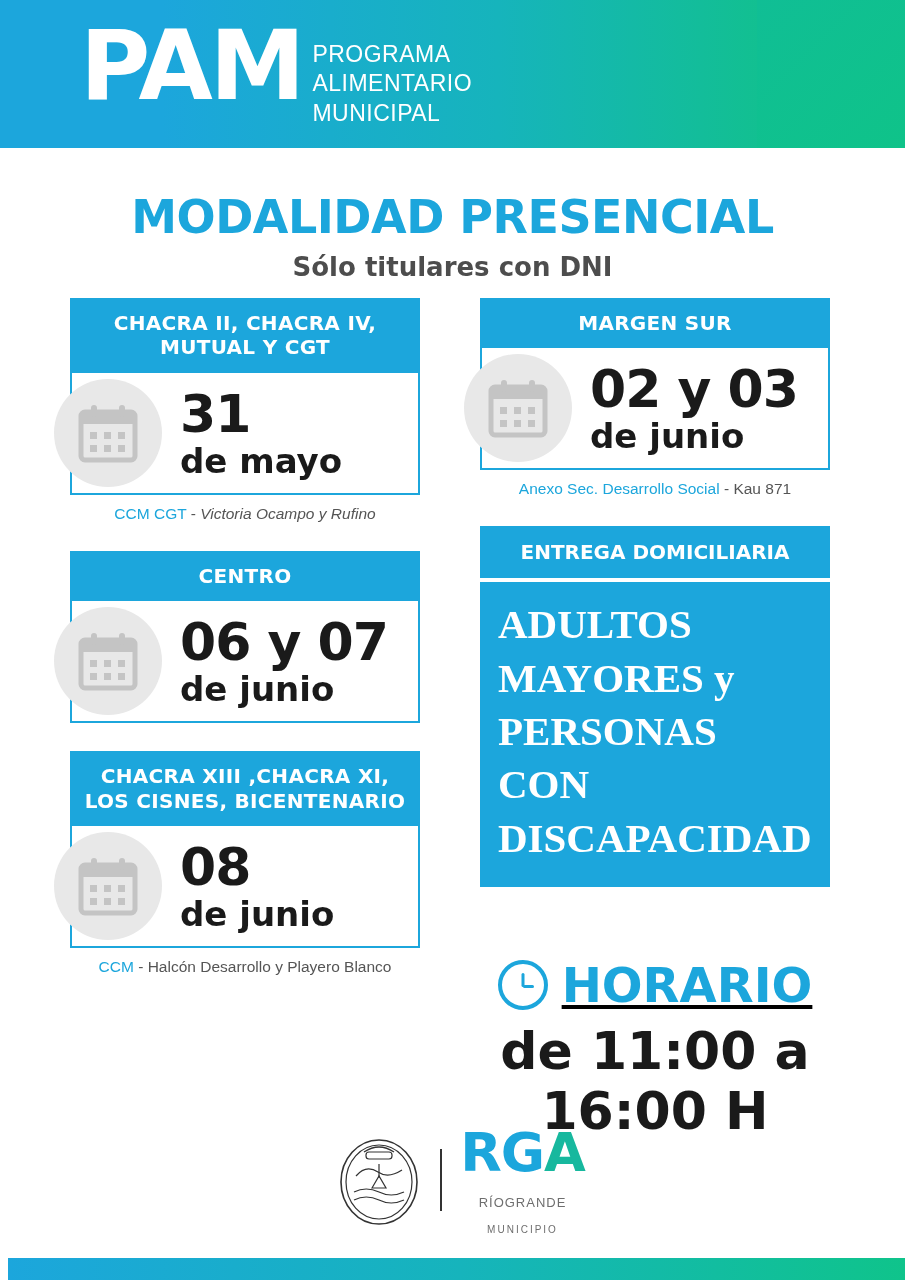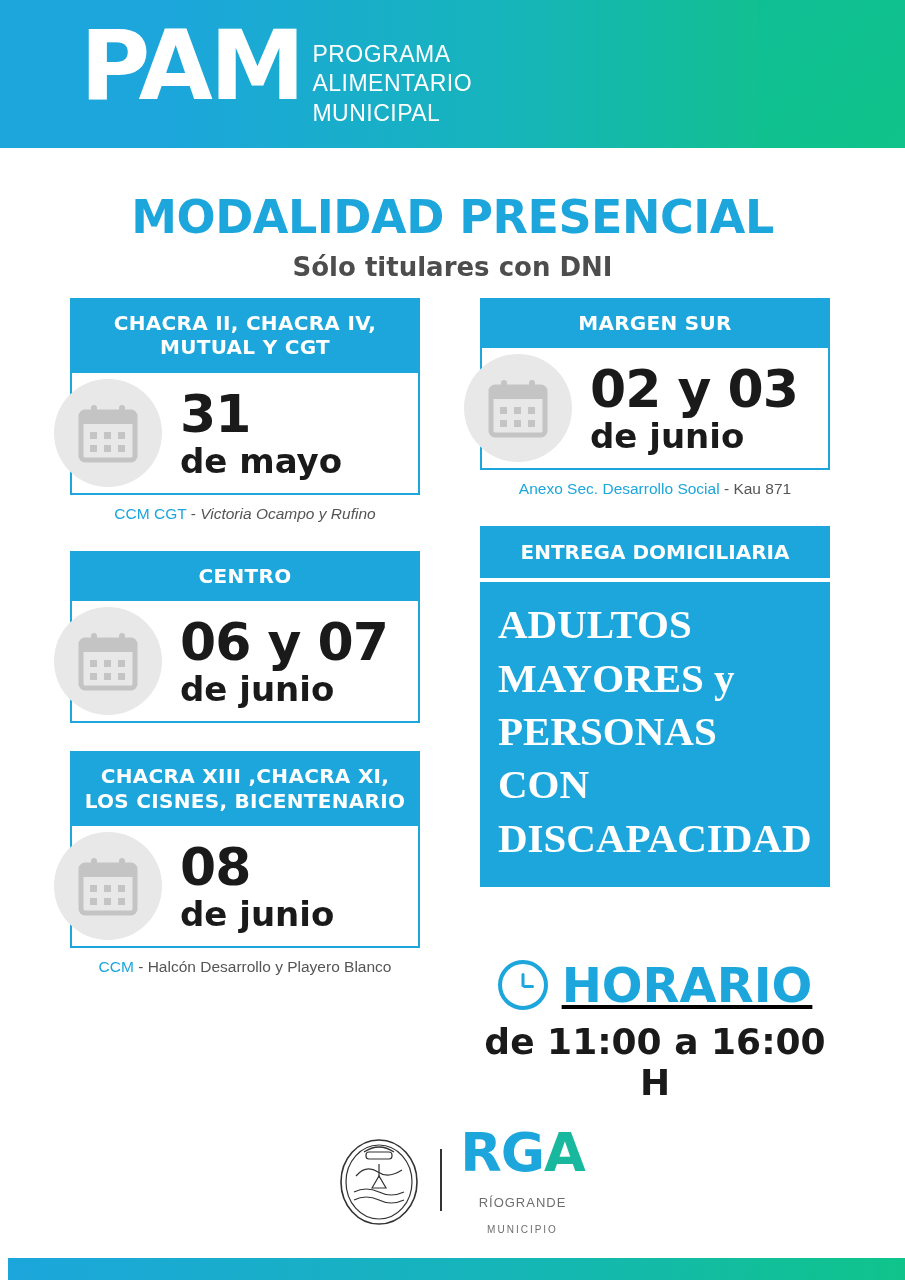--- a/index.html
+++ b/index.html
@@ -211,21 +211,21 @@
   }
   .horario-text {
     color: #1CA6DC;
     font-size: 48px;
     font-weight: bold;
     font-family: "DejaVu Sans", sans-serif;
   }
   .horario-time {
     text-align: center;
     color: #1A1A1A;
-    font-size: 36px;
+    font-size: 52px;
     font-weight: bold;
     margin-top: 8px;
     font-family: "DejaVu Sans", sans-serif;
   }
 
   
   .footer {
     position: absolute;
     left: 8px; bottom: 0;
     width: 905px;

